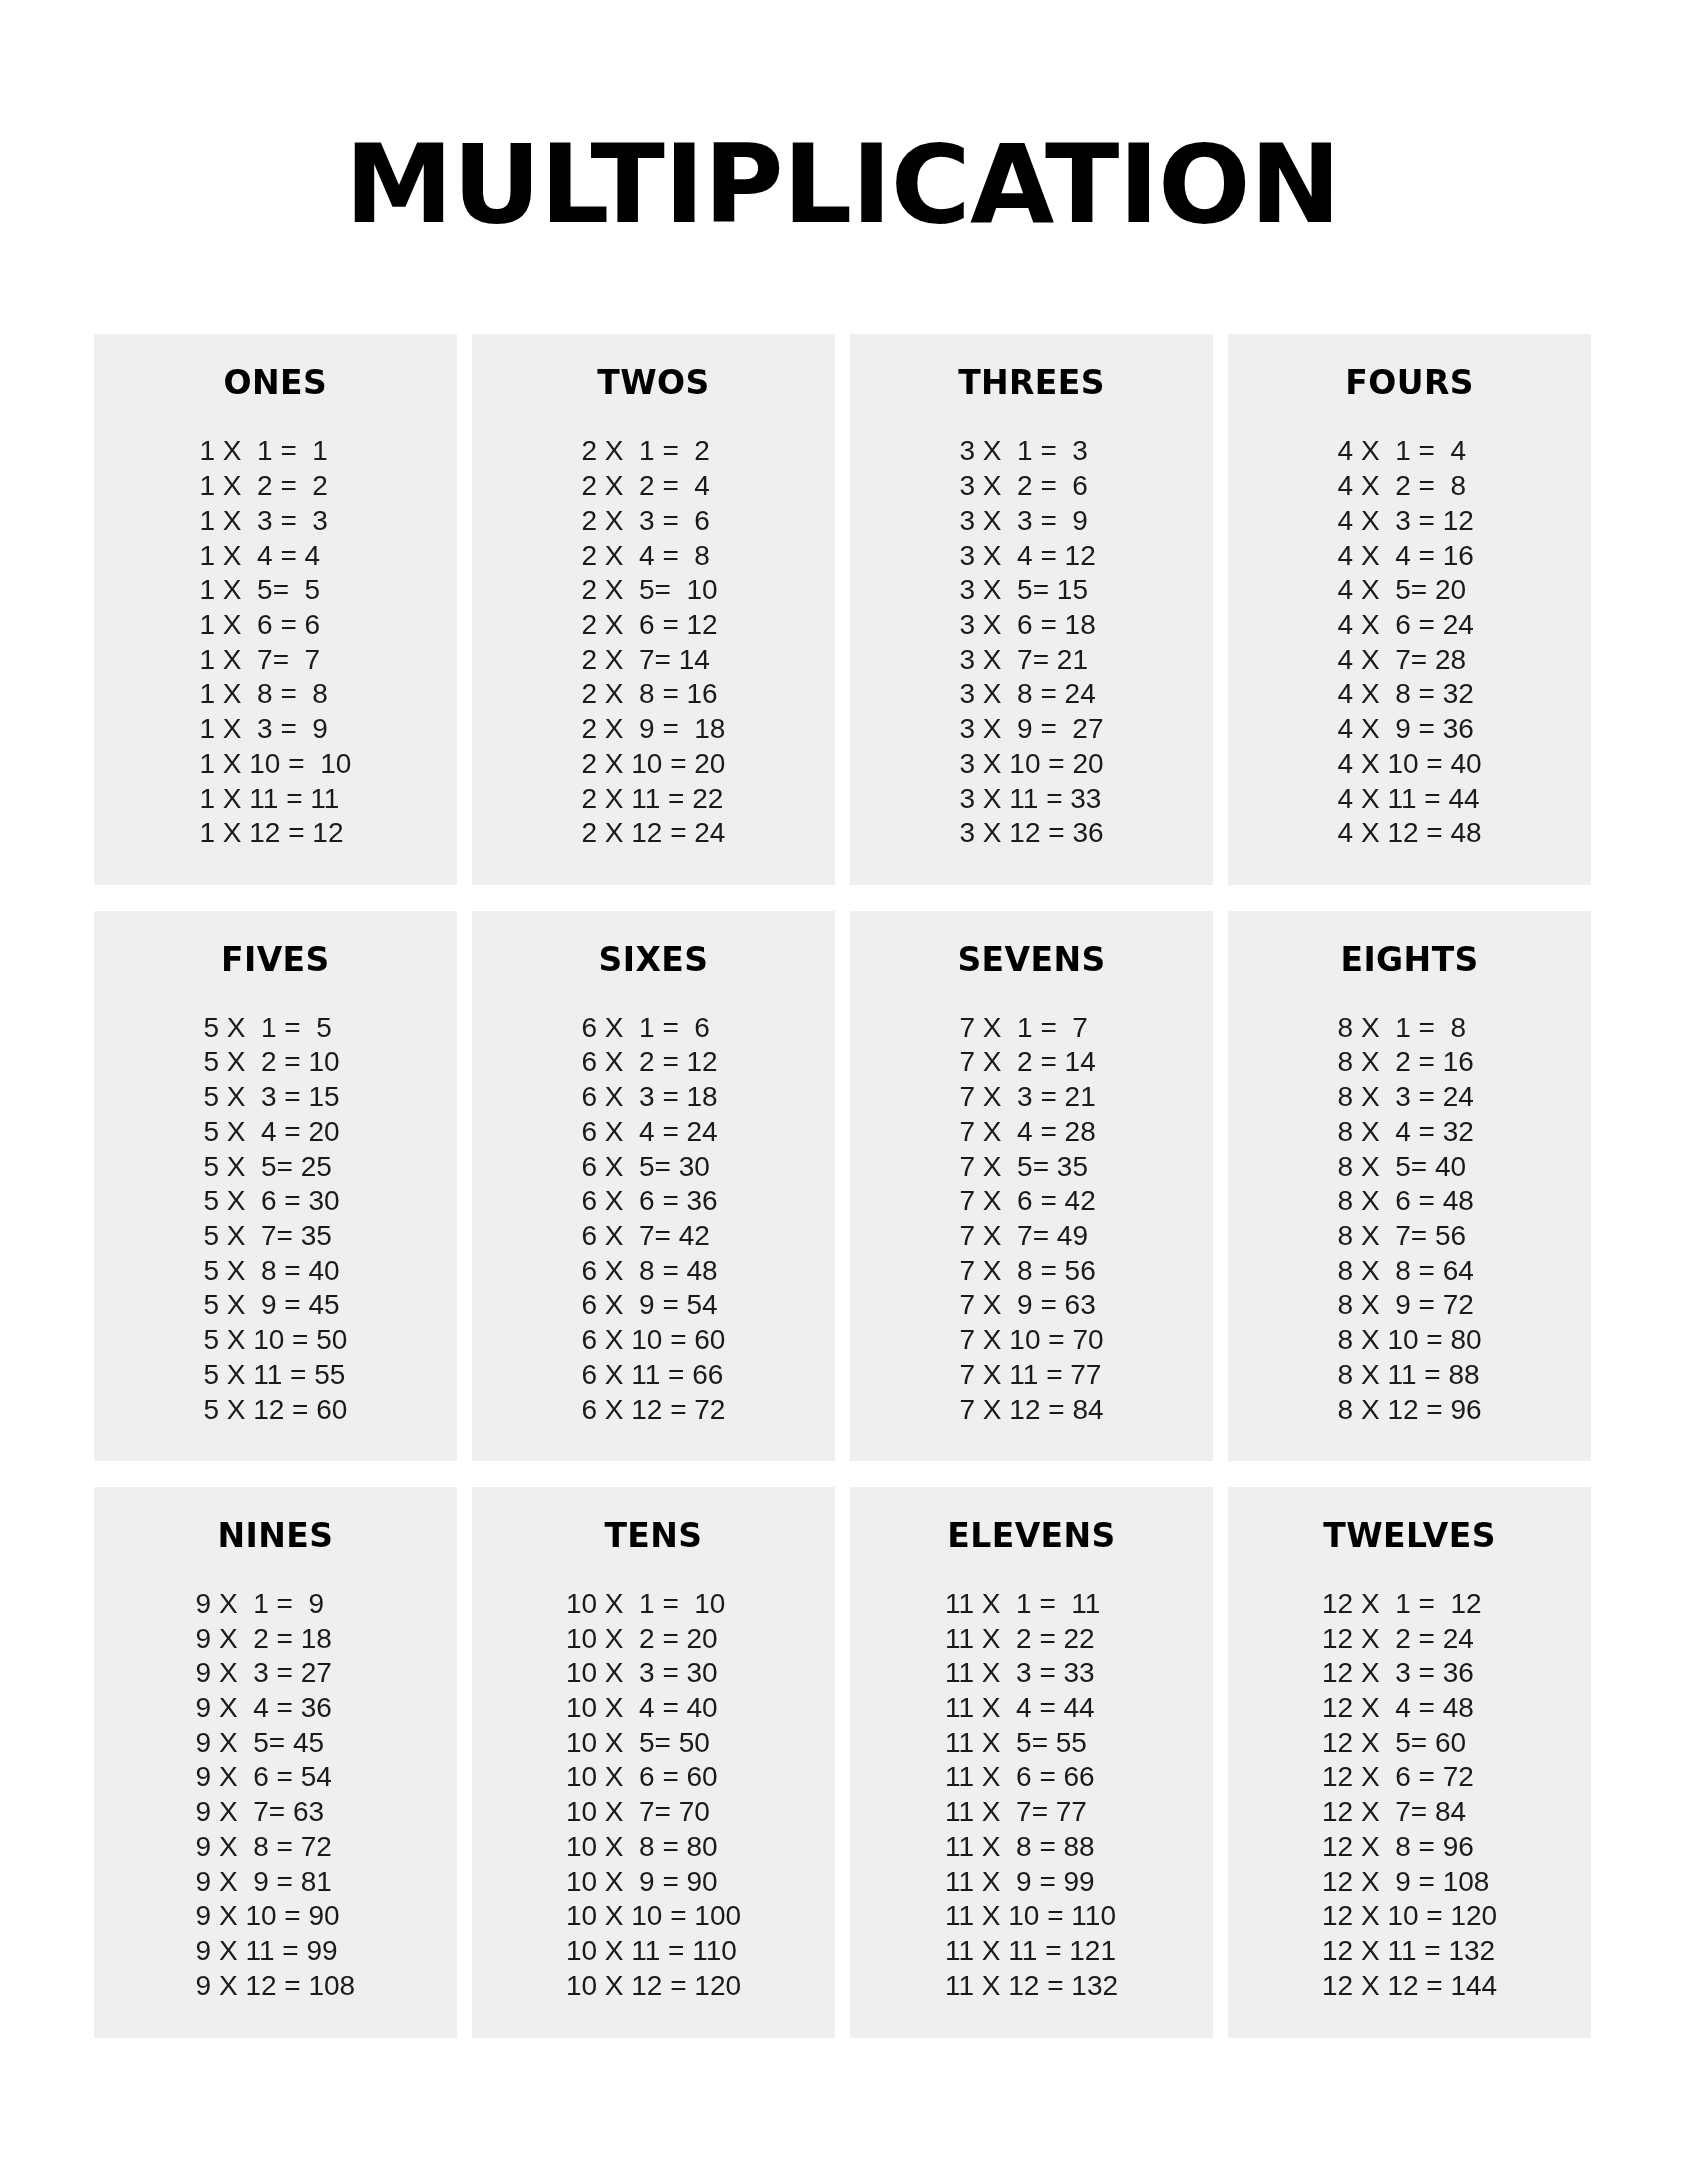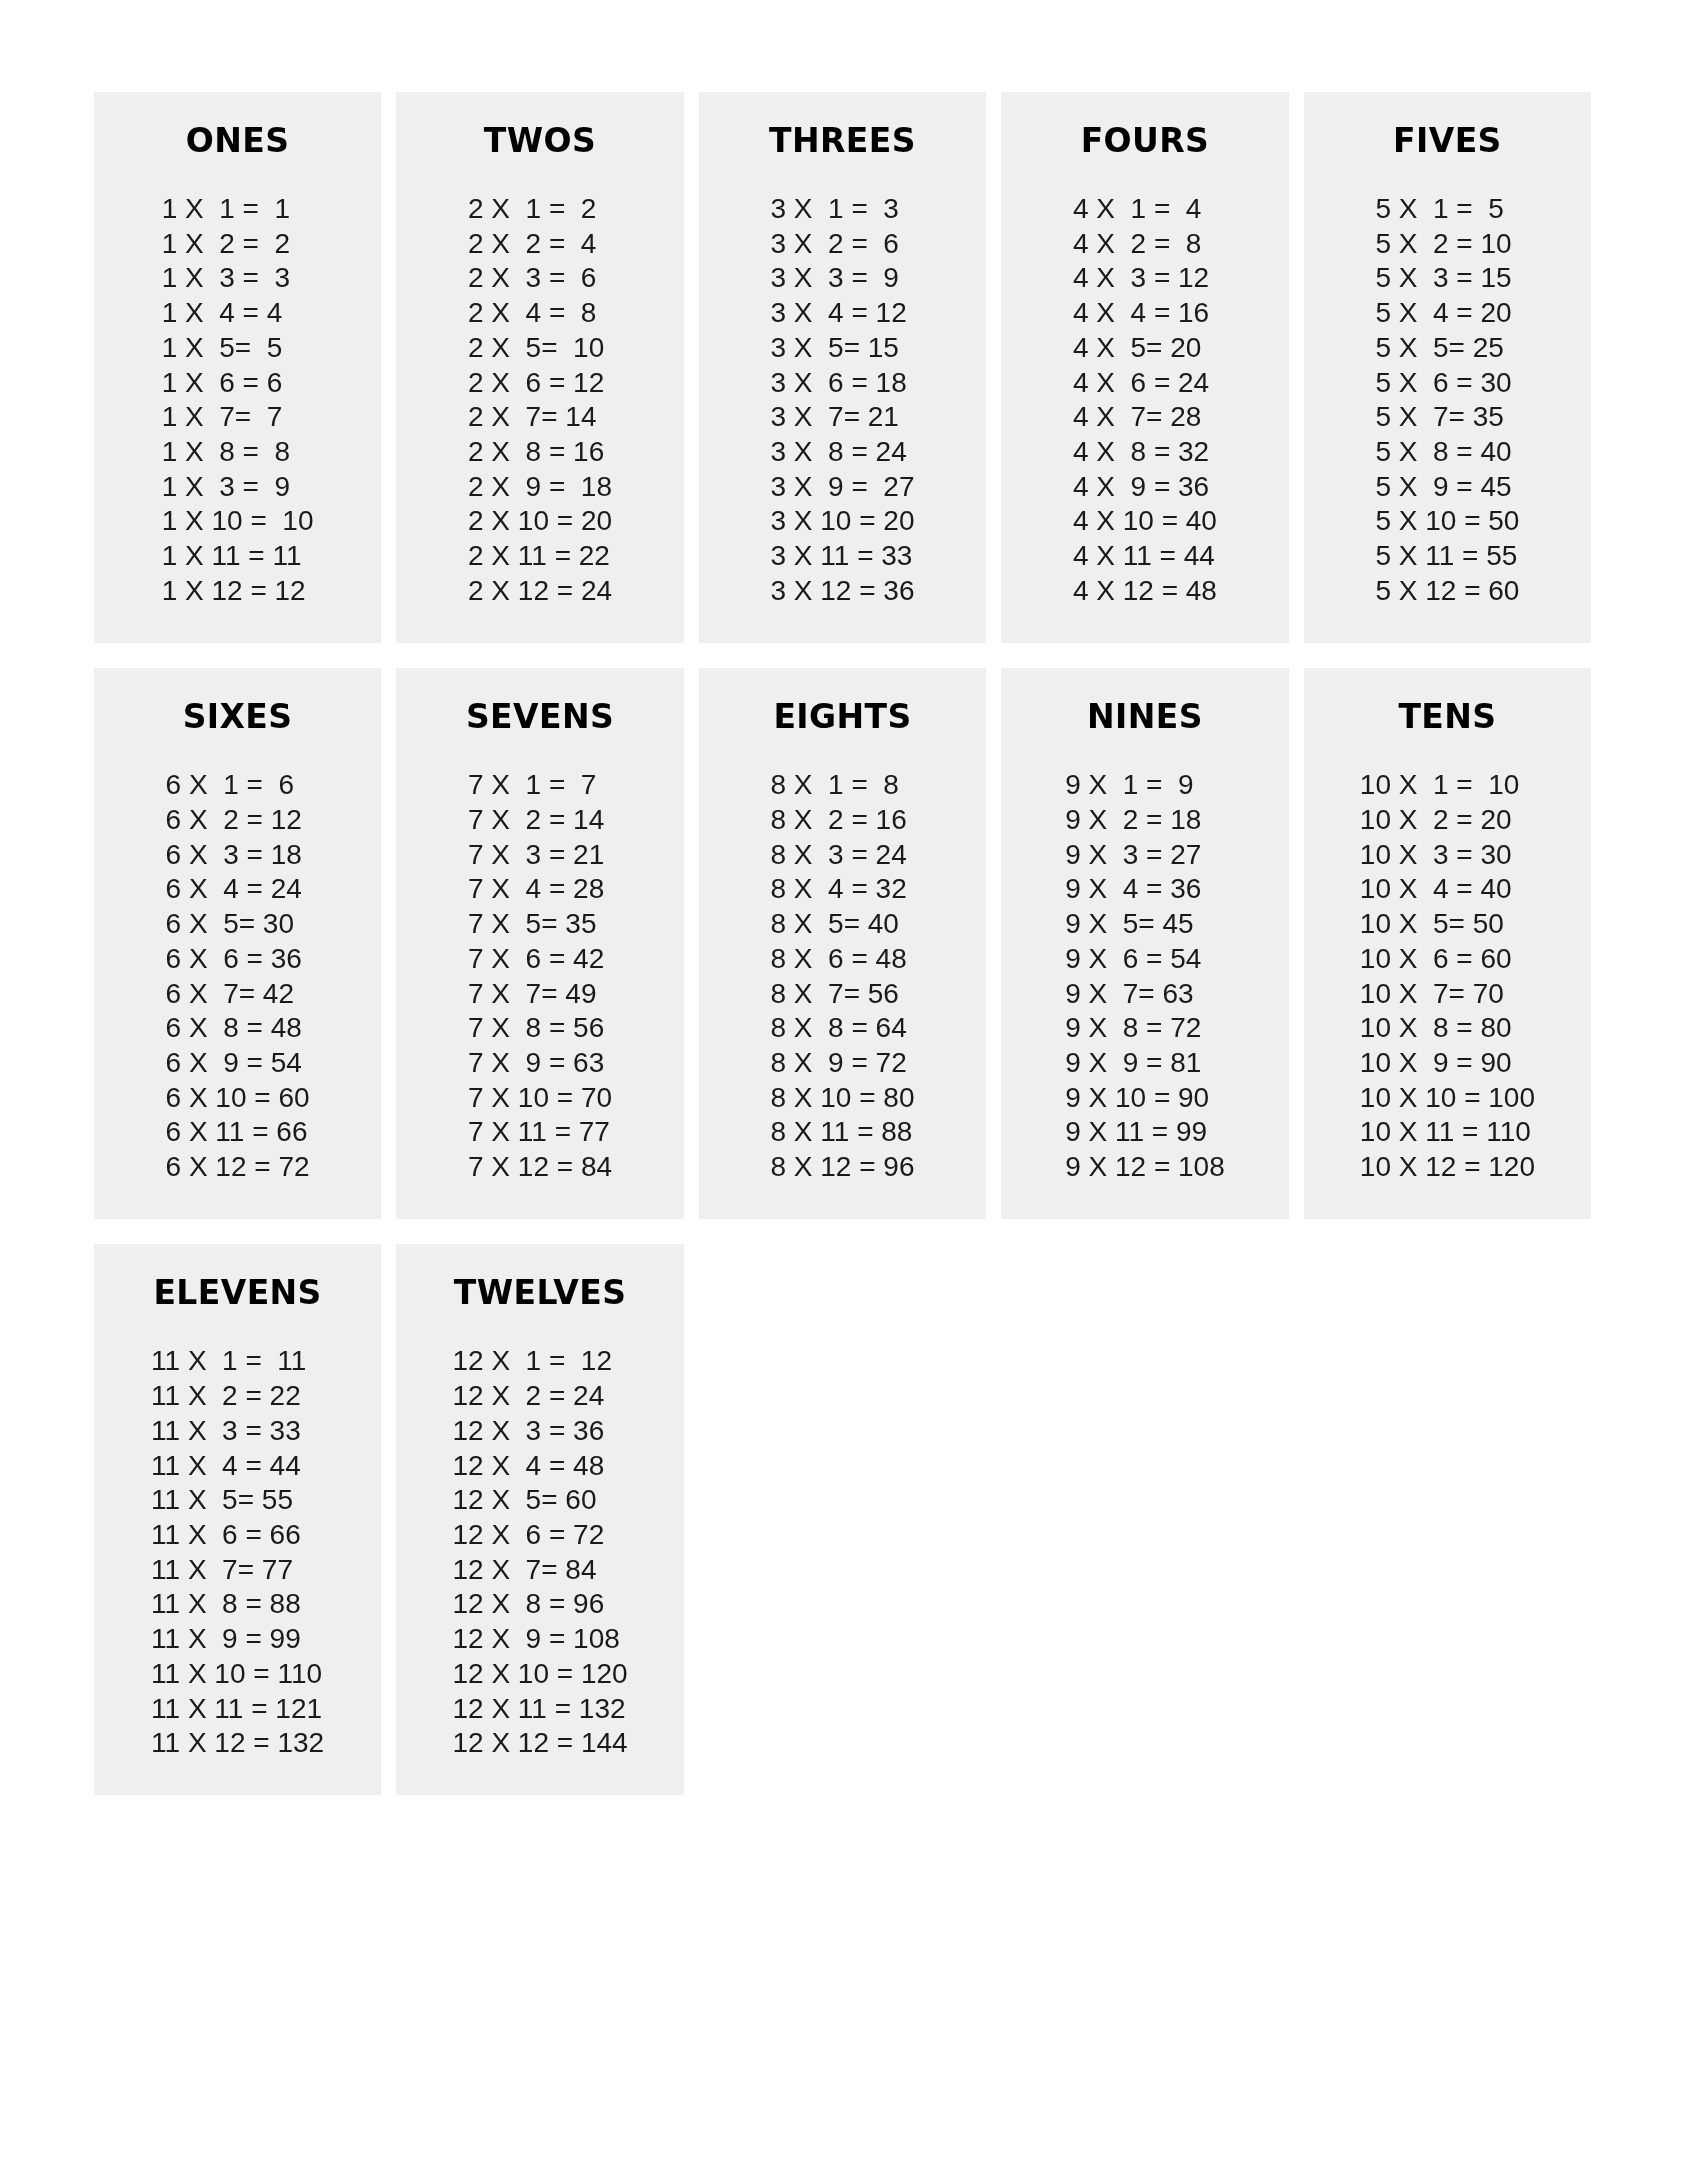--- a/index.html
+++ b/index.html
@@ -30,21 +30,21 @@
     letter-spacing: -0.9px;
     color: #000000;
     margin-top: 128px;
     margin-bottom: 0;
     line-height: 1.05;
     font-family: "DejaVu Sans", sans-serif;
   }
   .grid {
     margin-top: 92px;
     display: grid;
-    grid-template-columns: repeat(5, 1fr);
+    grid-template-columns: repeat(4, 1fr);
     column-gap: 15.3px;
     row-gap: 25.6px;
   }
   .card {
     background: #efefef;
     padding: 29px 0 34px 0;
     display: flex;
     flex-direction: column;
     align-items: center;
   }
@@ -79,20 +79,21 @@
     color: #222222;
     font-family: "Liberation Serif", serif;
     letter-spacing: 0.3px;
   }
 </style>
 </head>
 <body>
 
 <div class="page">
 
+  <h1 class="title">MULTIPLICATION</h1>
 
   <div class="grid">
 
     <div class="card">
       <div class="card-title">ONES</div>
       <div class="rows">
         <div class="row">1 X  1 =  1</div>
         <div class="row">1 X  2 =  2</div>
         <div class="row">1 X  3 =  3</div>
         <div class="row">1 X  4 = 4</div>

